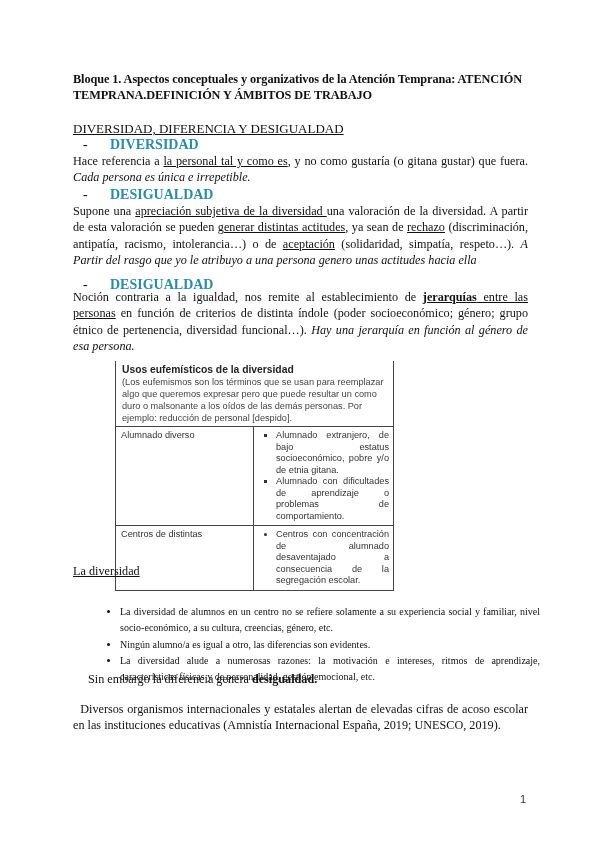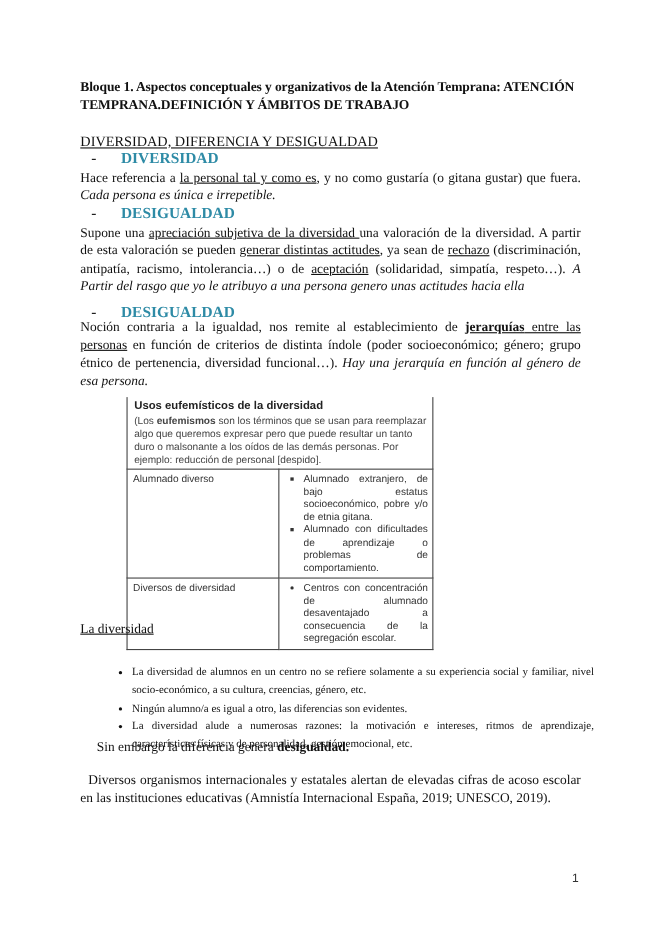--- a/index.html
+++ b/index.html
@@ -12,21 +12,21 @@
     .heading .dash { color:#111; font-weight:normal; display:inline-block; width:27px; }
     .para { position:absolute; left:0; width:455px; font-size:12.2px; line-height:16.3px; text-align:justify; }
     .u { text-decoration:underline; }
     .b { font-weight:bold; }
     .i { font-style:italic; }
     .tbl { position:absolute; left:42px; top:361px; width:279px; border-collapse:collapse;
            font-family:"Liberation Sans", "DejaVu Sans", sans-serif; font-size:9.2px; color:#333; }
     .tbl td { border:1px solid #444; vertical-align:top; padding:3px 4px; }
     .tbl .cap { border-top:none; border-left:1px solid #444; padding:2px 5px 2px 6px; line-height:12px; color:#444; }
     .tbl .cap .ct { font-weight:bold; font-size:10.3px; color:#222; display:block; line-height:13px; }
-    .tbl .cap .smallb { font-weight:bold; }
+    .tbl .cap .smallb { font-weight:normal; }
     .tbl td.left { width:128px; padding-left:5px; }
     .tbl ul { margin:0; padding-left:18px; }
     .tbl li { line-height:11.5px; text-align:justify; }
     .tbl ul.sq li { list-style-type:square; }
     .tbl ul.dot li { list-style-type:disc; }
     .list { position:absolute; left:0; top:592px; width:455px; margin:12px; padding:0 0 0 35px; box-sizing:border-box;
             font-size:10px; line-height:16.3px; text-align:justify; }
     .list li { margin:0; }
     .pnum { position:absolute; left:520px; top:793px; font-family:"Liberation Sans", sans-serif; font-size:11px; color:#333; }
   </style>
@@ -58,34 +58,34 @@
   </div>
   <div class="para" style="top:289px;">
     <span>Noción contraria a la igualdad, nos remite al establecimiento de </span><span class="b u">jerarquías</span><span class="u"> entre las personas</span><span> en función de criterios de distinta índole (poder socioeconómico; género; grupo étnico de pertenencia, diversidad funcional…).  </span><span class="i">Hay una jerarquía en función al género de esa persona.</span>
   </div>
 
   <table class="tbl">
     <tbody>
         <tr>
       <td class="cap" colspan="2" style="border-right:1px solid #444;">
         <span class="ct">Usos eufemísticos de la diversidad</span>
-        <span>(Los </span><span class="smallb">eufemismos</span><span> son los términos que se usan para reemplazar algo que queremos expresar pero que puede resultar un tanto duro o malsonante a los oídos de las demás personas. Por ejemplo: reducción de personal [despido].</span>
+        <span>(Los </span><span class="smallb">eufemismos</span><span> son los términos que se usan para reemplazar algo que queremos expresar pero que puede resultar un como duro o malsonante a los oídos de las demás personas. Por ejemplo: reducción de personal [despido].</span>
       </td>
     </tr>
     <tr style="height:50px;">
       <td class="left">Alumnado diverso</td>
       <td>
         <ul class="sq">
           <li>Alumnado extranjero, de bajo estatus socioeconómico, pobre y/o de etnia gitana.</li>
           <li>Alumnado con dificultades de aprendizaje o problemas de comportamiento.</li>
         </ul>
       </td>
     </tr>
     <tr style="height:46px;">
-      <td class="left">Diversos de diversidad</td>
+      <td class="left">Centros de distintas</td>
       <td>
         <ul class="dot">
           <li>Centros con concentración de alumnado desaventajado a consecuencia de la segregación escolar.</li>
         </ul>
       </td>
     </tr>
   </tbody>
     </table>
 
   <div class="para u" style="top:563px;">La diversidad</div>

